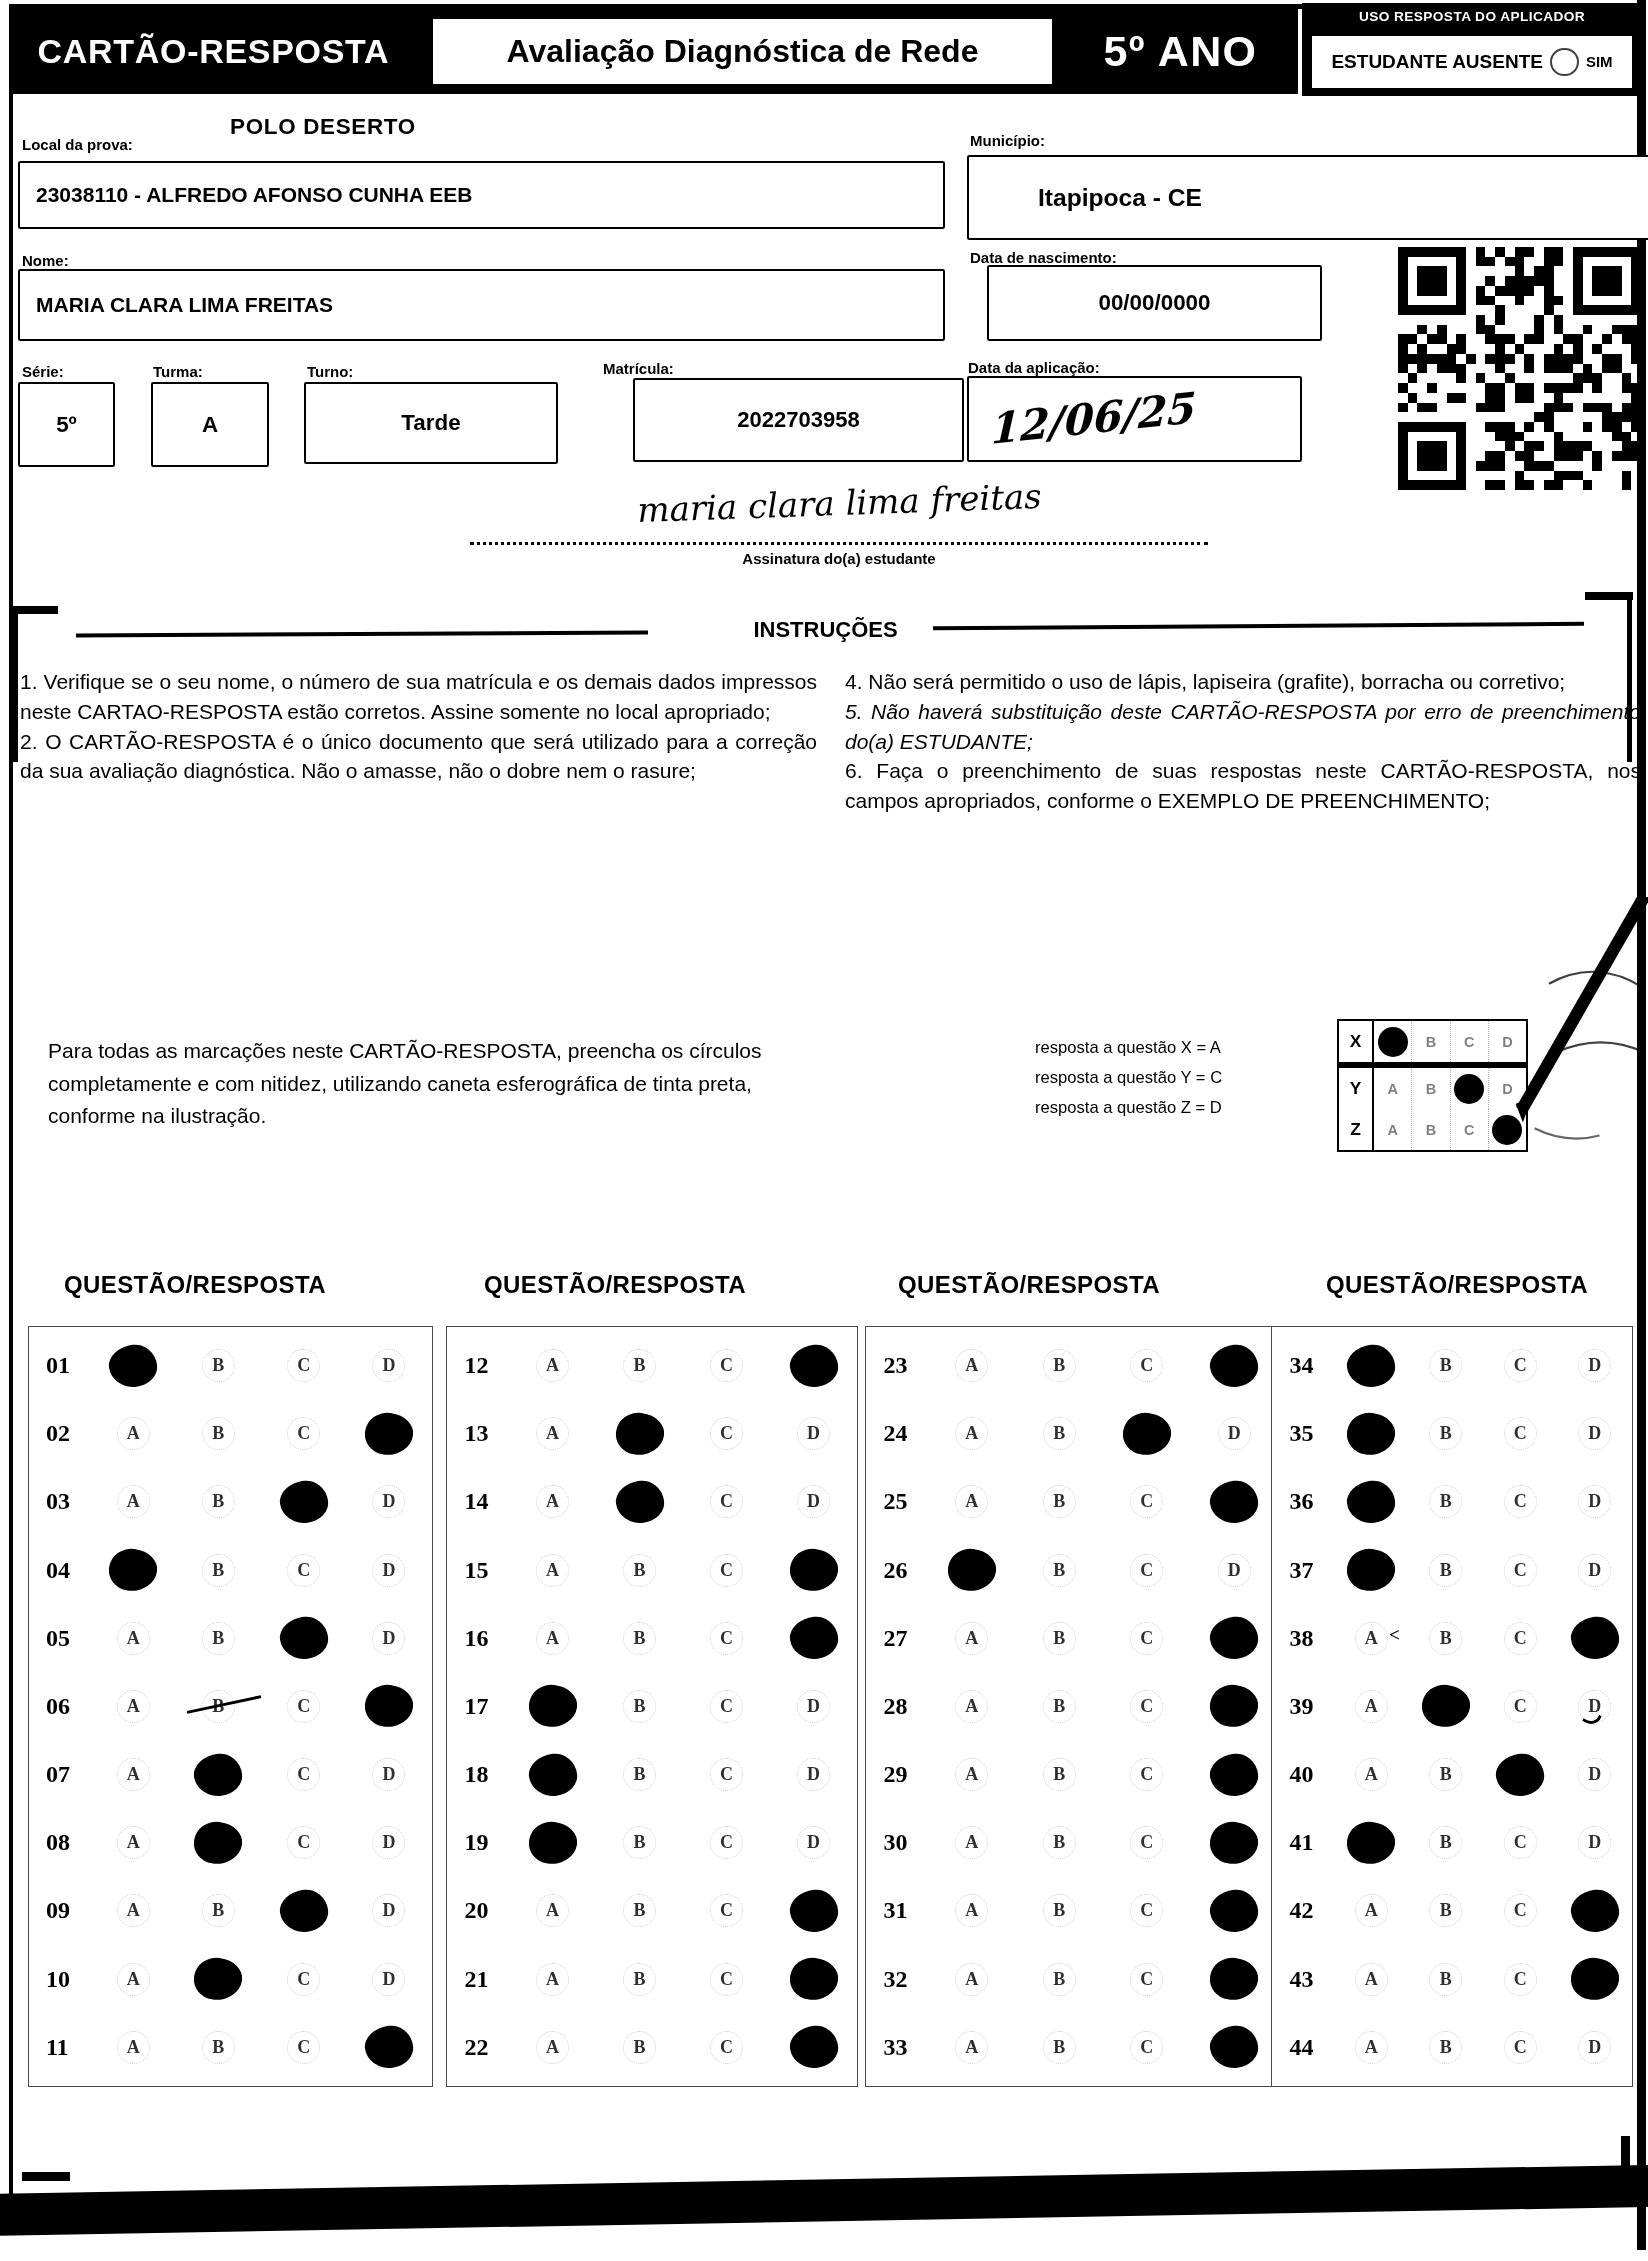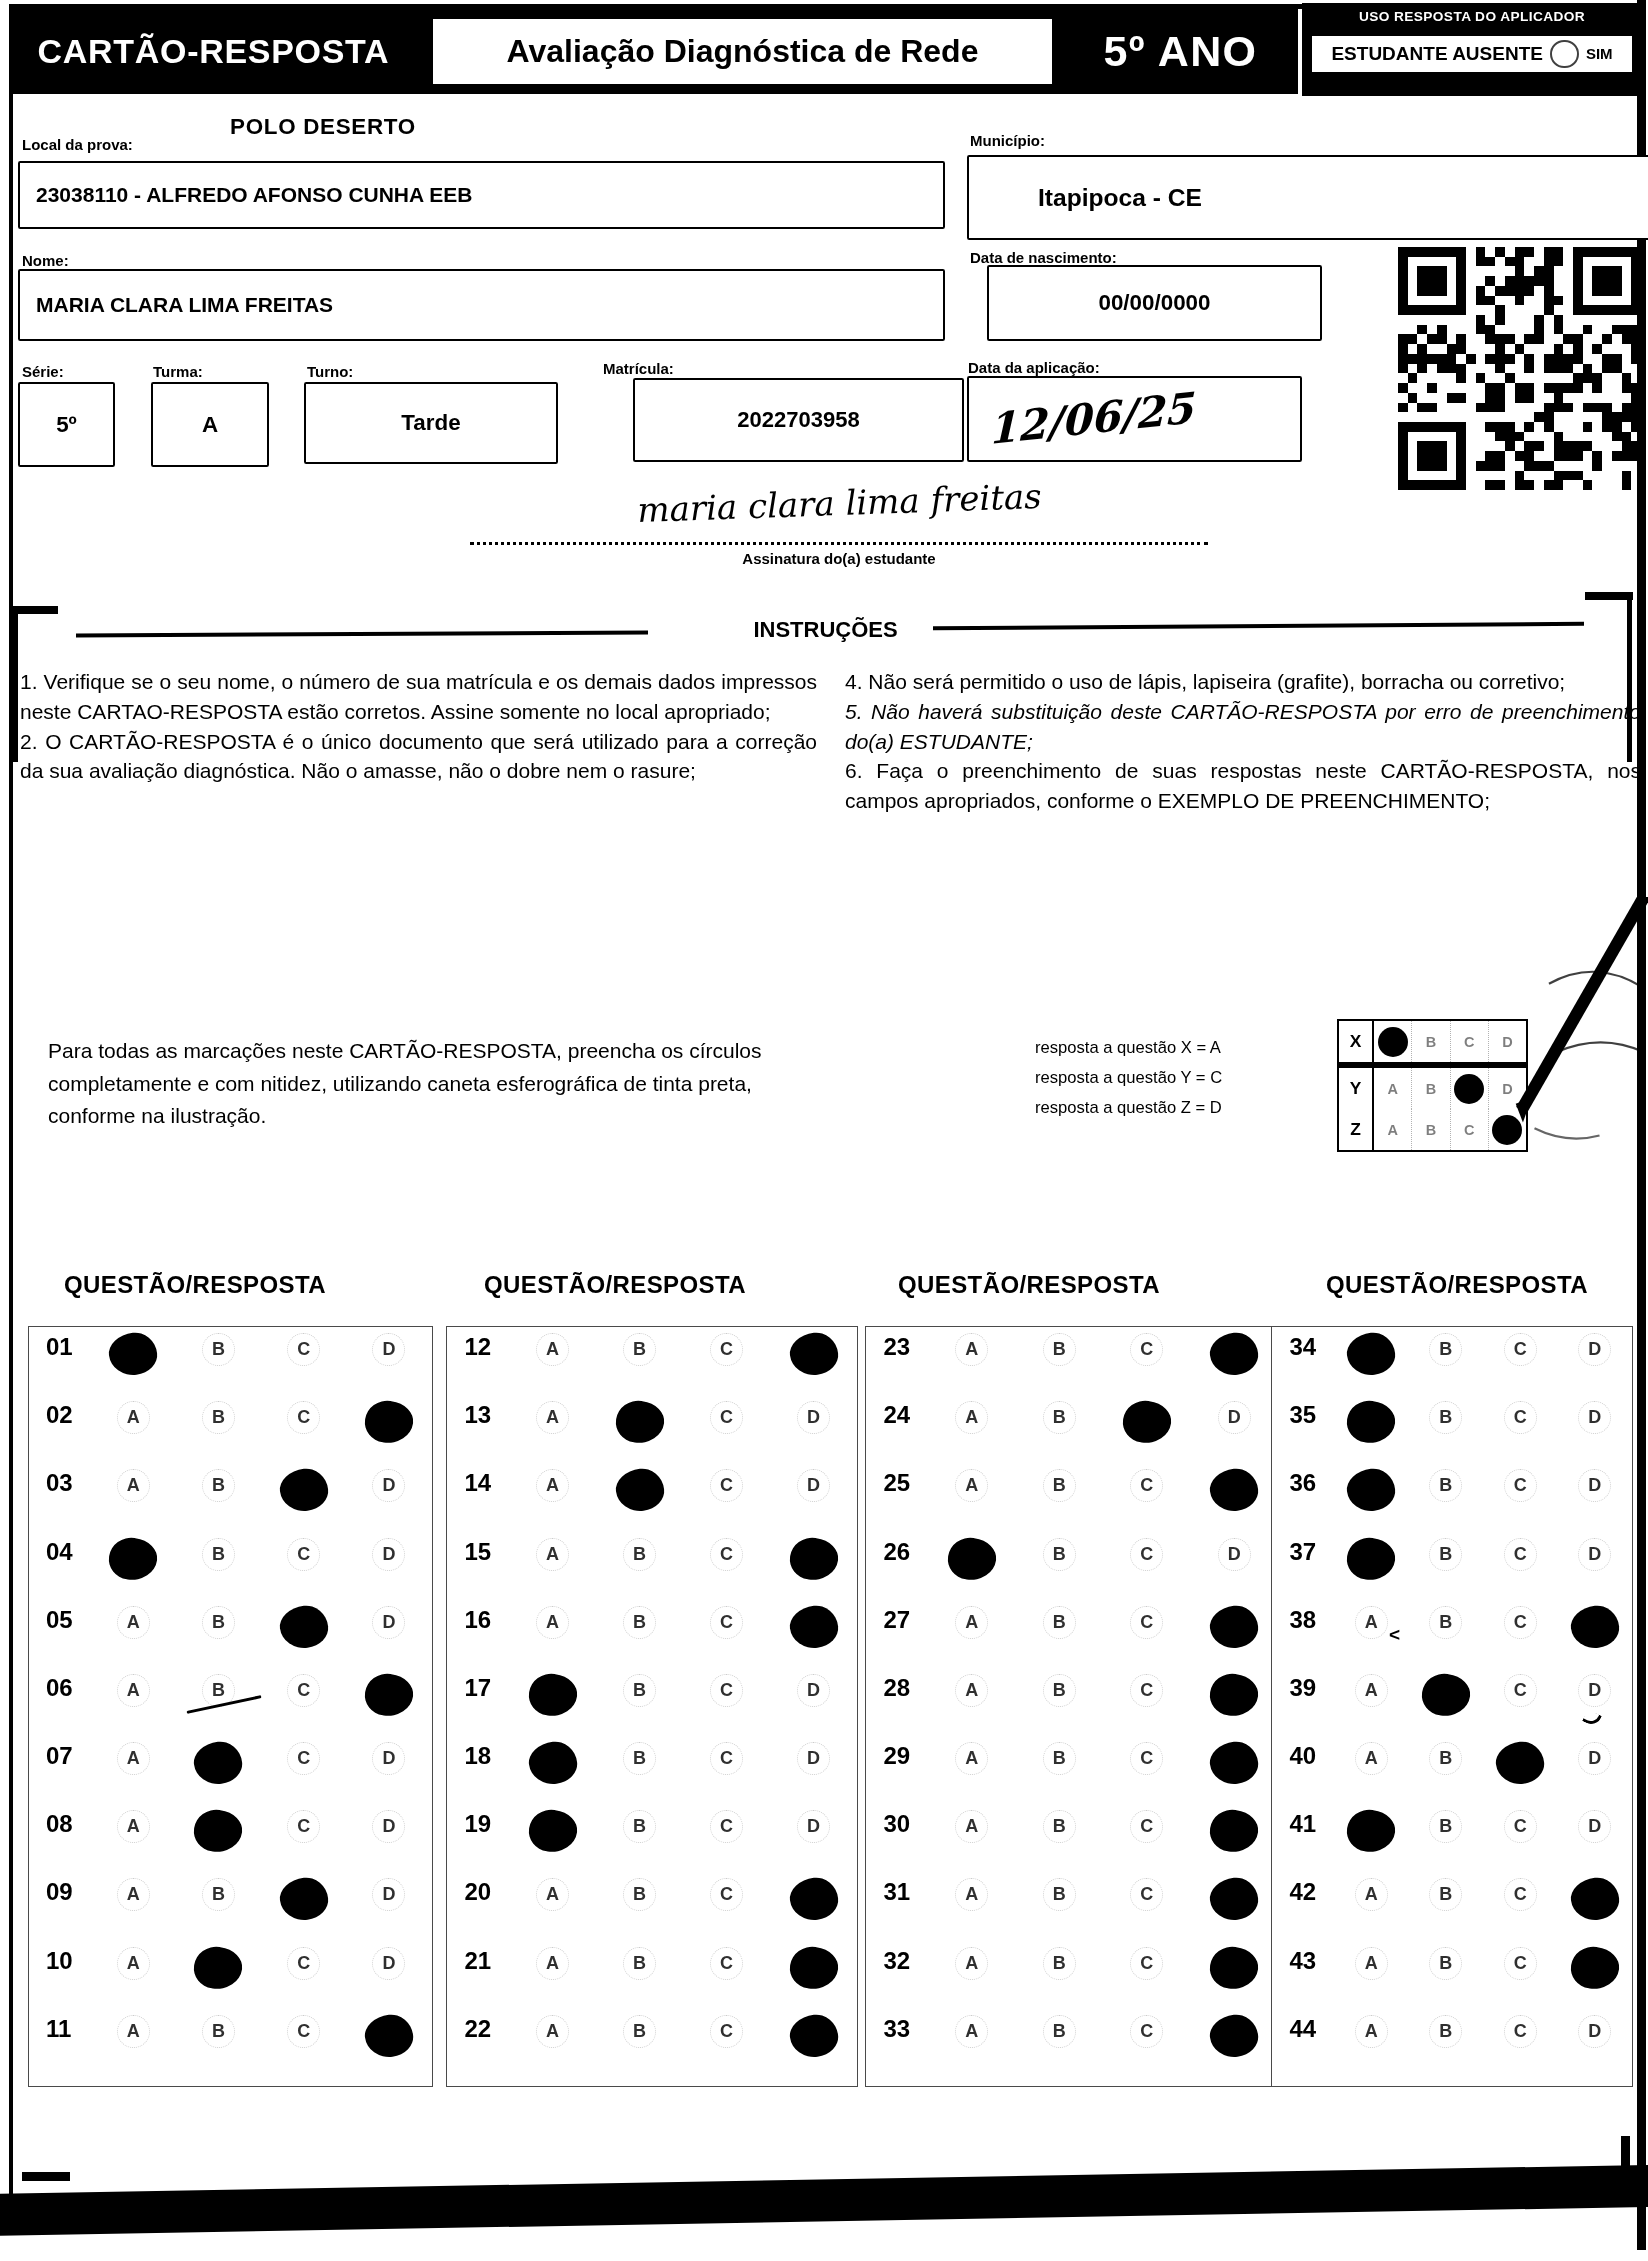--- a/index.html
+++ b/index.html
@@ -10,21 +10,21 @@
   
   .header-band{position:absolute;left:10px;top:9.4px;width:1288px;height:85px;background:#000;}
   .card-title{position:absolute;left:27.5px;top:0;height:85px;display:flex;align-items:center;
               color:#fff;font-size:34px;font-weight:bold;letter-spacing:0.7px;}
   .title-white{position:absolute;left:423px;top:10px;width:619px;height:65px;background:#fff;
                display:flex;align-items:center;justify-content:center;font-size:32px;font-weight:bold;}
   .grade{position:absolute;left:1053px;top:0;width:235px;height:85px;display:flex;align-items:center;
          justify-content:center;color:#fff;font-size:43px;font-weight:bold;letter-spacing:1.4px;}
   .examiner{position:absolute;left:1302px;top:2.9px;width:340px;height:93px;background:#000;}
   .examiner-title{color:#fff;text-align:center;font-size:13.7px;font-weight:bold;padding-top:6.5px;letter-spacing:0.4px;}
-  .examiner-inner{position:absolute;left:10px;top:33px;width:320px;height:36px;background:#fff;
+  .examiner-inner{position:absolute;left:10px;top:33px;width:320px;height:52px;background:#fff;
                   display:flex;align-items:center;justify-content:center;gap:7.2px;font-weight:bold;}
   .absent-lbl{font-size:19px;}
   .absent-circle{width:24.6px;height:24.6px;border:2.2px solid #000;border-radius:50%;opacity:.75;}
   .absent-sim{font-size:15px;}
   
   .lbl{position:absolute;font-size:15px;font-weight:bold;}
   .fbox{position:absolute;border:2.9px solid #000;border-radius:2.2px;display:flex;align-items:center;
         font-weight:bold;background:#fff;}
   .hand{font-family:"DejaVu Serif",serif;font-style:italic;}
   .sig-script{position:absolute;left:449px;top:483px;width:781px;text-align:center;font-size:34px;
@@ -47,21 +47,21 @@
   .ex-label{width:33px;border-right:2.9px solid #000;display:flex;align-items:center;justify-content:center;
             font-size:17.4px;font-weight:bold;}
   .ex-cell{flex:1;display:flex;align-items:center;justify-content:center;position:relative;}
   .ex-cell + .ex-cell{border-left:1.4px dotted rgba(0,0,0,.3);}
   .ex-letter{font-size:14.5px;opacity:.5;font-weight:600;}
   .ex-blob{width:30px;height:30px;background:#000;border-radius:50%;}
   
   .ans-header{position:absolute;top:1271px;width:304px;text-align:center;font-size:24px;font-weight:bold;letter-spacing:0.4px;}
   .ans-box{position:absolute;top:1326px;height:761px;border:1.4px solid #4a4a4a;background:#fff;
            display:flex;flex-direction:column;justify-content:space-evenly;padding:2.9px 0;box-sizing:border-box;}
-  .q-row{display:flex;align-items:flex-start;position:relative;height:65px;}
+  .q-row{display:flex;align-items:center;position:relative;height:65px;font-family:Liberation Serif, serif;}
   .q-num{width:62px;padding-left:17.4px;font-size:24px;font-weight:bold;box-sizing:border-box;}
   .bubble-cell{flex:1;display:flex;align-items:center;justify-content:center;}
   .letter{width:33px;height:33px;border-radius:50%;border:1.4px dotted rgba(0,0,0,.2);box-sizing:border-box;
           display:flex;align-items:center;justify-content:center;font-size:18px;font-weight:600;color:rgba(10,10,10,.85);}
   .blob{width:48px;height:42px;background:#000;border-radius:48% 52% 56% 44% / 52% 46% 56% 48%;transform:rotate(8deg);}
   .q-row:nth-child(odd) .blob{border-radius:55% 45% 48% 52% / 46% 55% 45% 54%;transform:rotate(-7deg);}
   .stray-dash-bc{position:absolute;left:39%;top:44%;width:76px;height:2.9px;background:#000;transform:rotate(-12deg);border-radius:1.4px;}
   .stray-chevron{position:absolute;left:32.5%;top:28%;font-size:19px;font-weight:bold;}
   .stray-tick{position:absolute;right:9%;bottom:22%;width:13px;height:10px;border-right:3.6px solid #000;
               border-bottom:3.6px solid #000;border-radius:0 0 11.6px 0;transform:rotate(25deg);}

